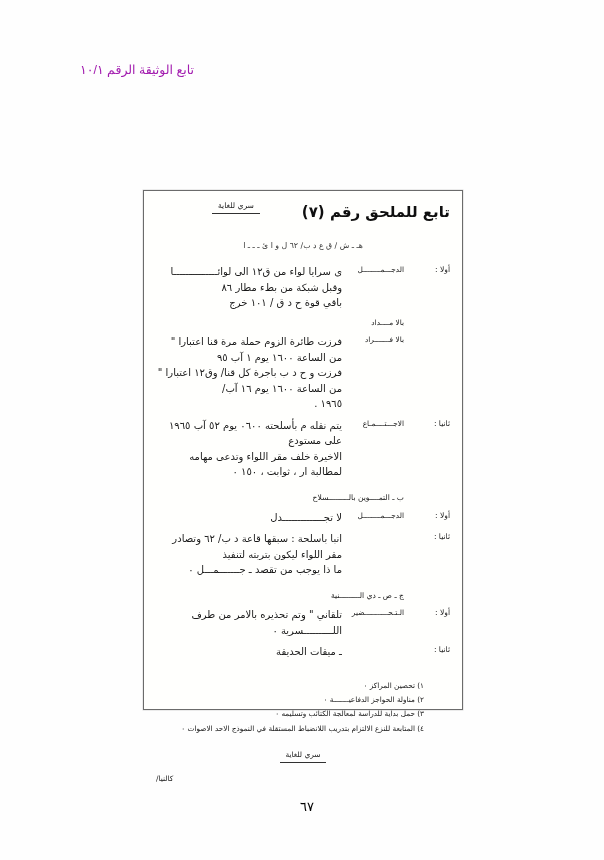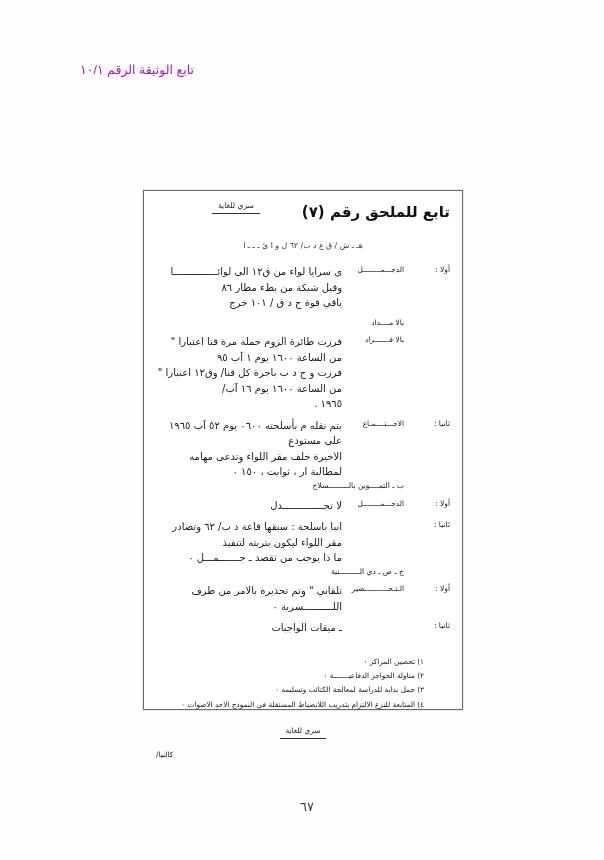--- a/index.html
+++ b/index.html
@@ -116,20 +116,21 @@
   .item-body {
     flex: 1 1 auto;
     font-size: 10px;
     text-align: right;
   }
   .item-body .ln { display: block; }
 
   .sec-head {
     display: flex;
     align-items: baseline;
+    margin-top: 12px;
   }
   .sec-head .sec-num {
     flex: 0 0 40px;
     text-align: right;
     padding-left: 6px;
     font-size: 7.6px;
   }
   .sec-head .sec-title {
     font-size: 7.6px;
   }
@@ -170,21 +171,21 @@
   }
 
   .page-number {
     position: absolute;
     bottom: 46px;
     left: 0;
     right: 0;
     text-align: center;
     font-family: "Liberation Sans", sans-serif;
     font-size: 13px;
-    color: #404040;
+    color: #000000;
     padding-left: 10px;
   }
 </style>
 </head>
 <body>
 
 <div class="page">
 
   <div class="doc-header-note">تابع الوثيقة الرقم ١٠/١</div>
 
@@ -270,21 +271,21 @@
       <div class="item-key">الـتـحـــــــــــضير</div>
       <div class="item-body">
         <span class="ln">تلقاني " وتم تحذيره بالامر من طرف اللــــــــــسرية ٠</span>
       </div>
     </div>
 
     <div class="item">
       <div class="item-num">ثانيا :</div>
       <div class="item-key"></div>
       <div class="item-body">
-        <span class="ln">ـ ميقات الواجبات</span>
+        <span class="ln">ـ ميقات الحديقة</span>
       </div>
     </div>
 
     <div class="sub-list">
       <span class="sub">١) تحصين المراكز ٠</span>
       <span class="sub">٢) مناولة الحواجز الدفاعيـــــــة ٠</span>
       <span class="sub">٣) حمل بداية للدراسة لمعالجة الكتائب وتسليمه ٠</span>
       <span class="sub">٤) المتابعة للنزع الالتزام بتدريب اللانضباط المستقلة في النموذج الاحد الاصوات ٠</span>
     </div>
 

